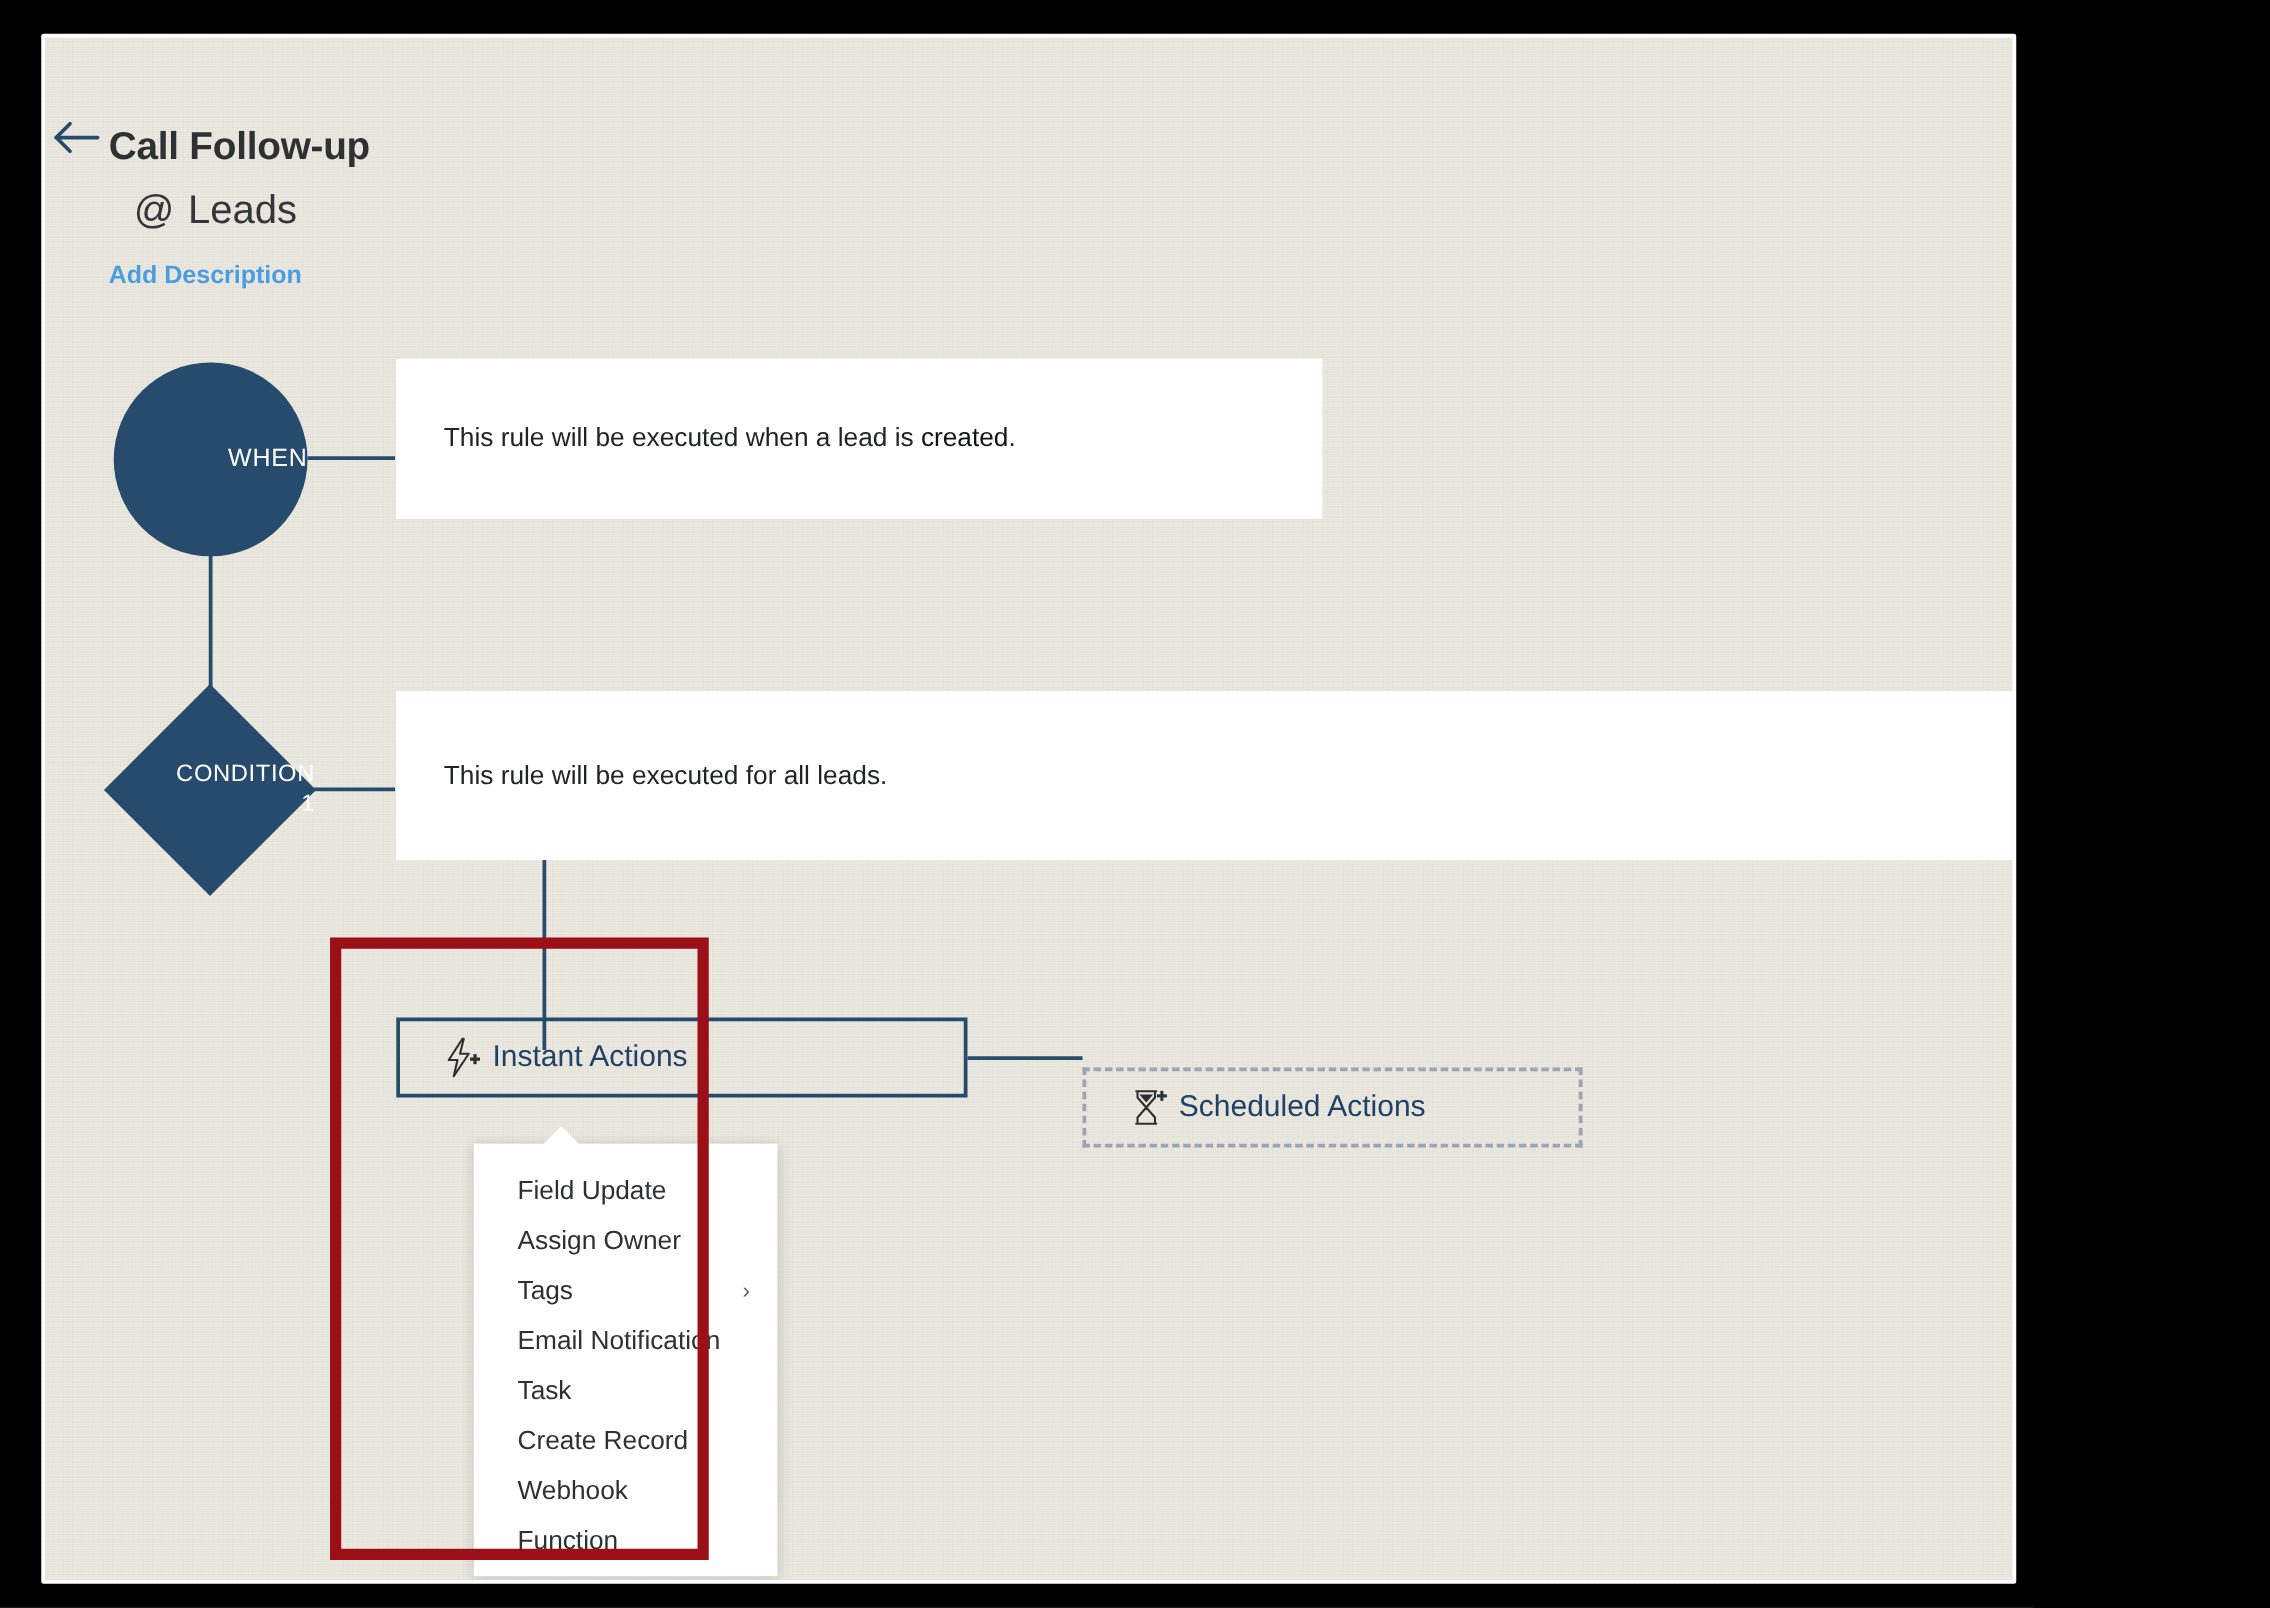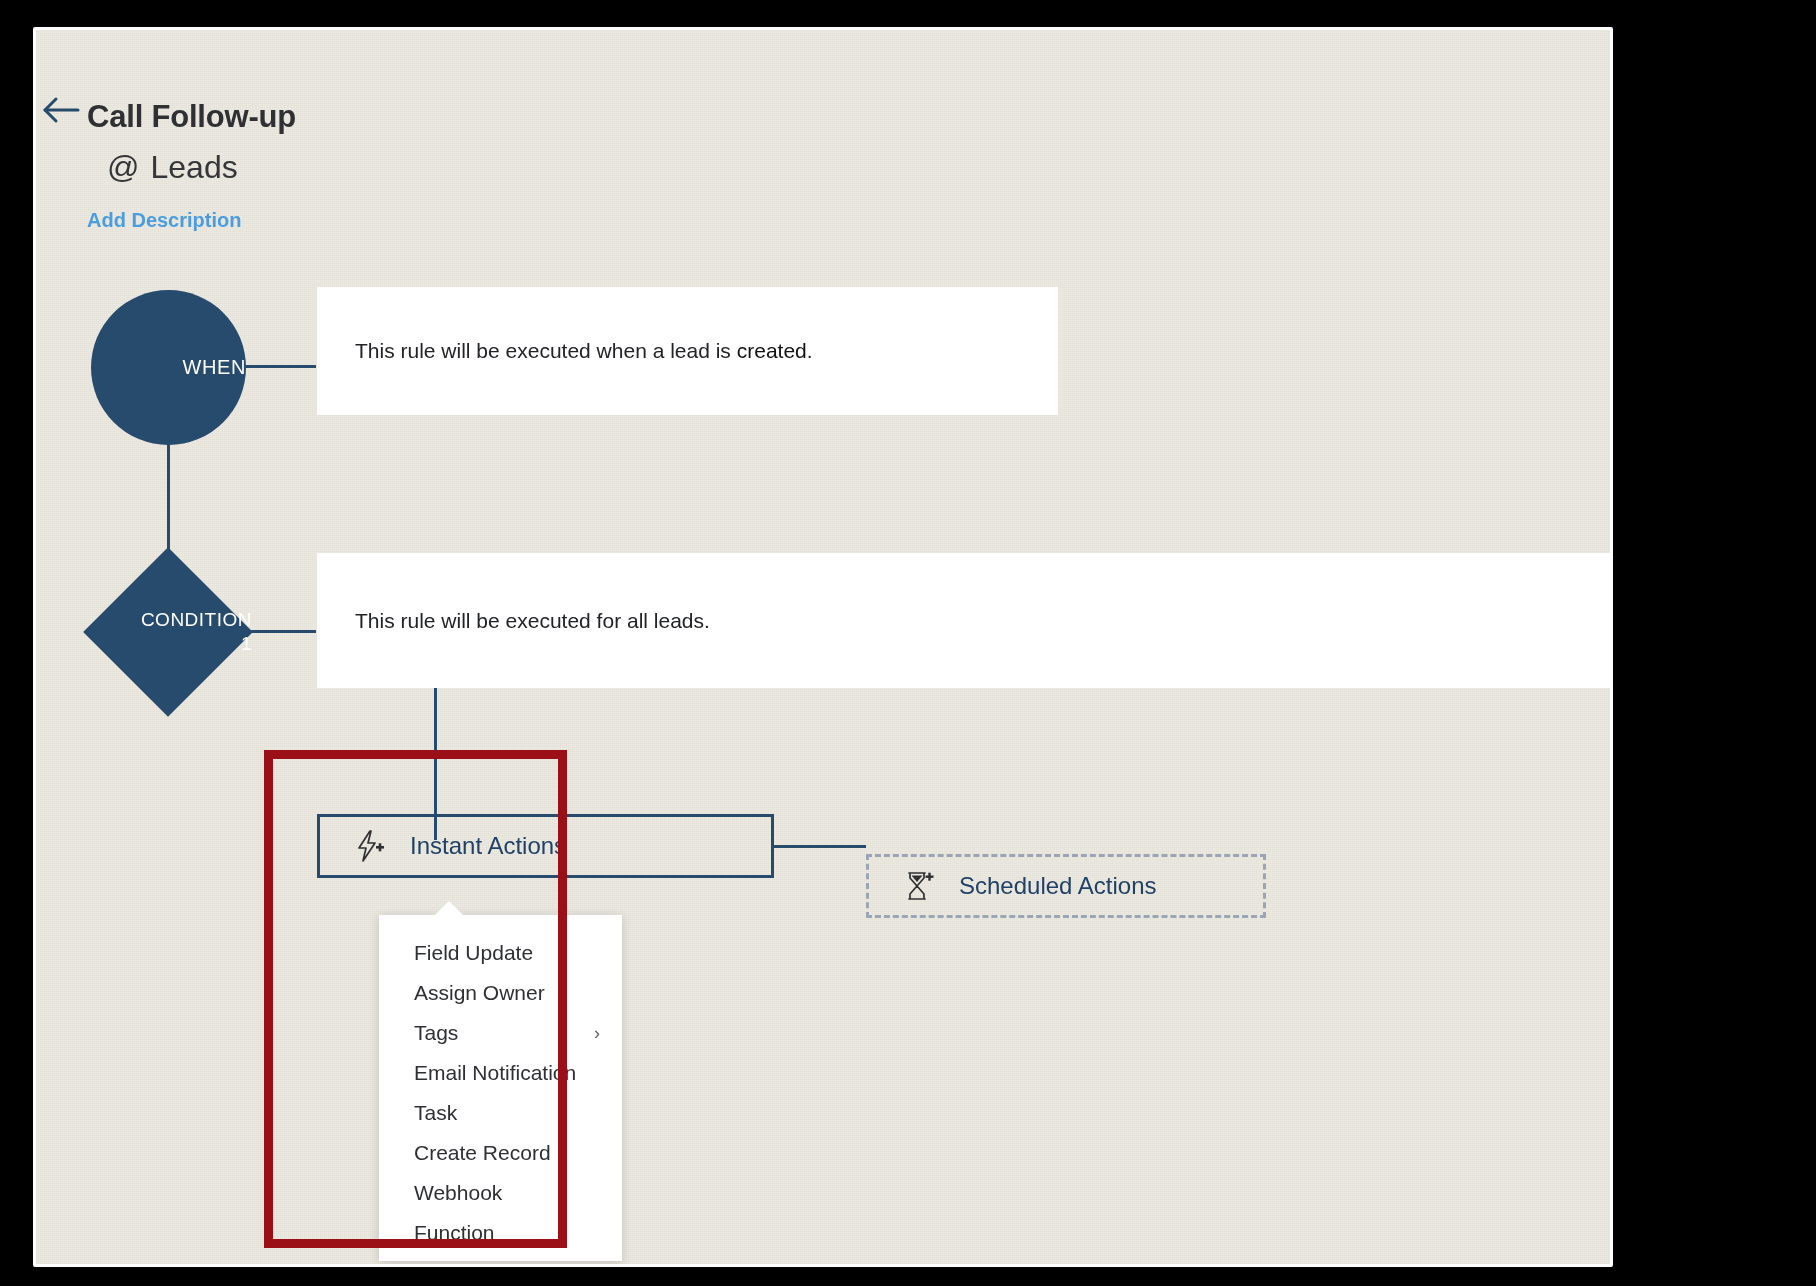--- a/index.html
+++ b/index.html
@@ -204,21 +204,21 @@
     background: transparent;
   }
   .action-icon {
     width: 34px;
     height: 34px;
     margin-left: 32px;
     flex: 0 0 auto;
     display: block;
   }
   .action-label {
-    margin-left: 24px;
+    margin-left: 8px;
     font-size: 24px;
     color: #214267;
     white-space: nowrap;
   }
 
   
   #highlight-box {
     position: absolute;
     left: 264px;
     top: 750px;

